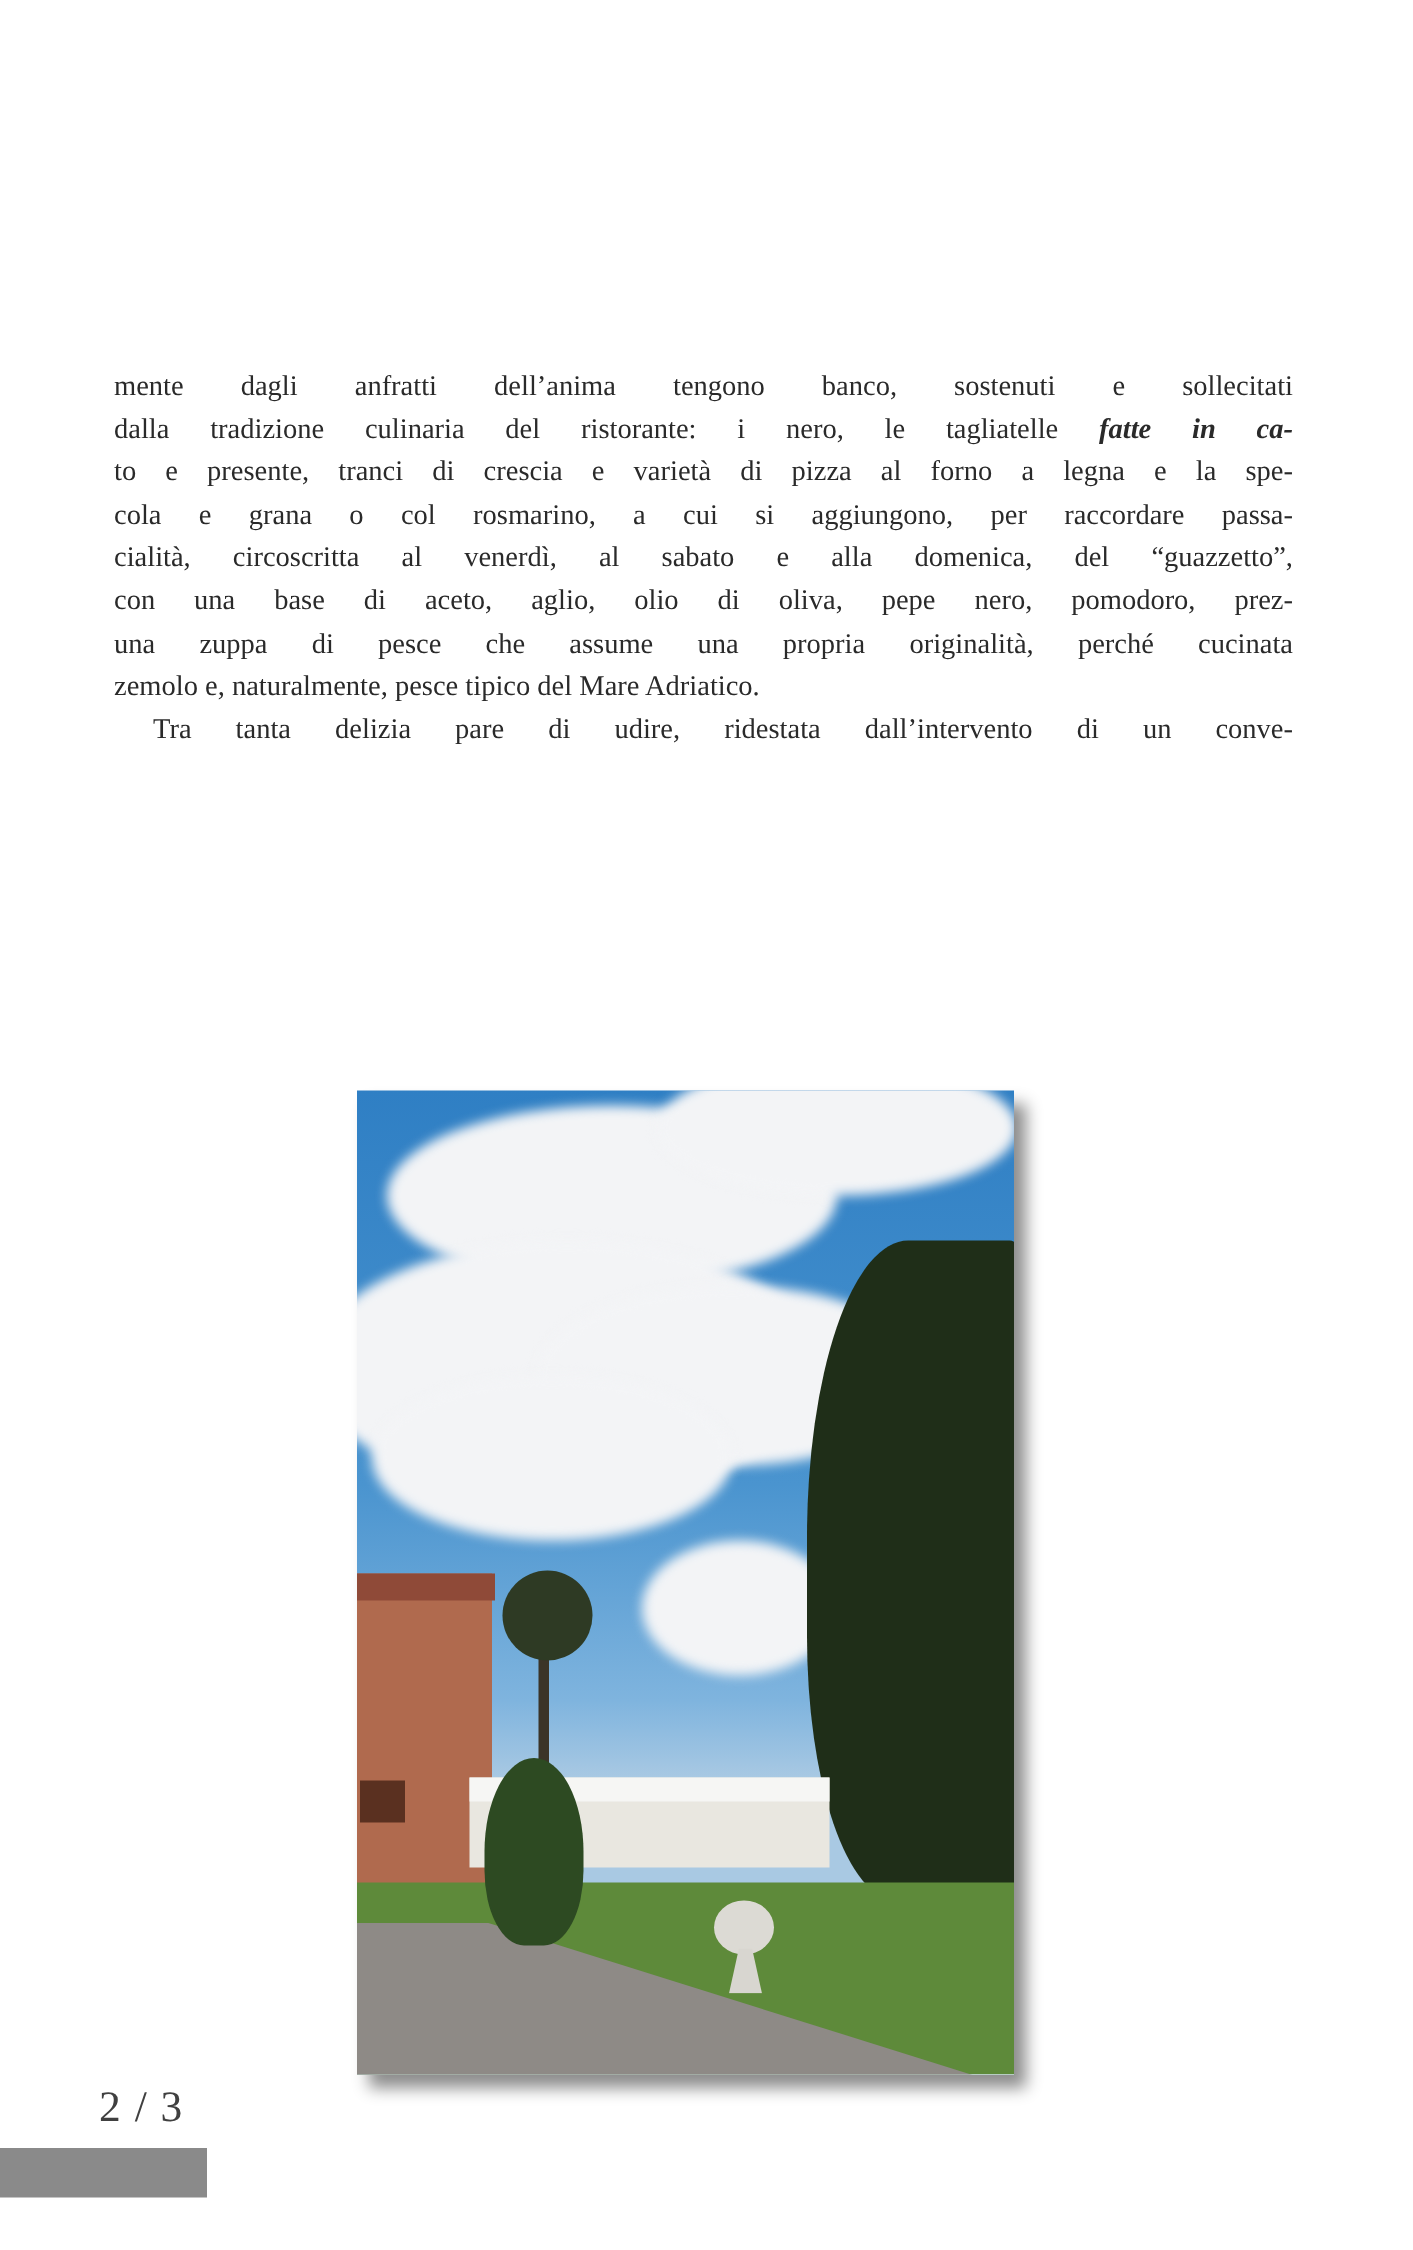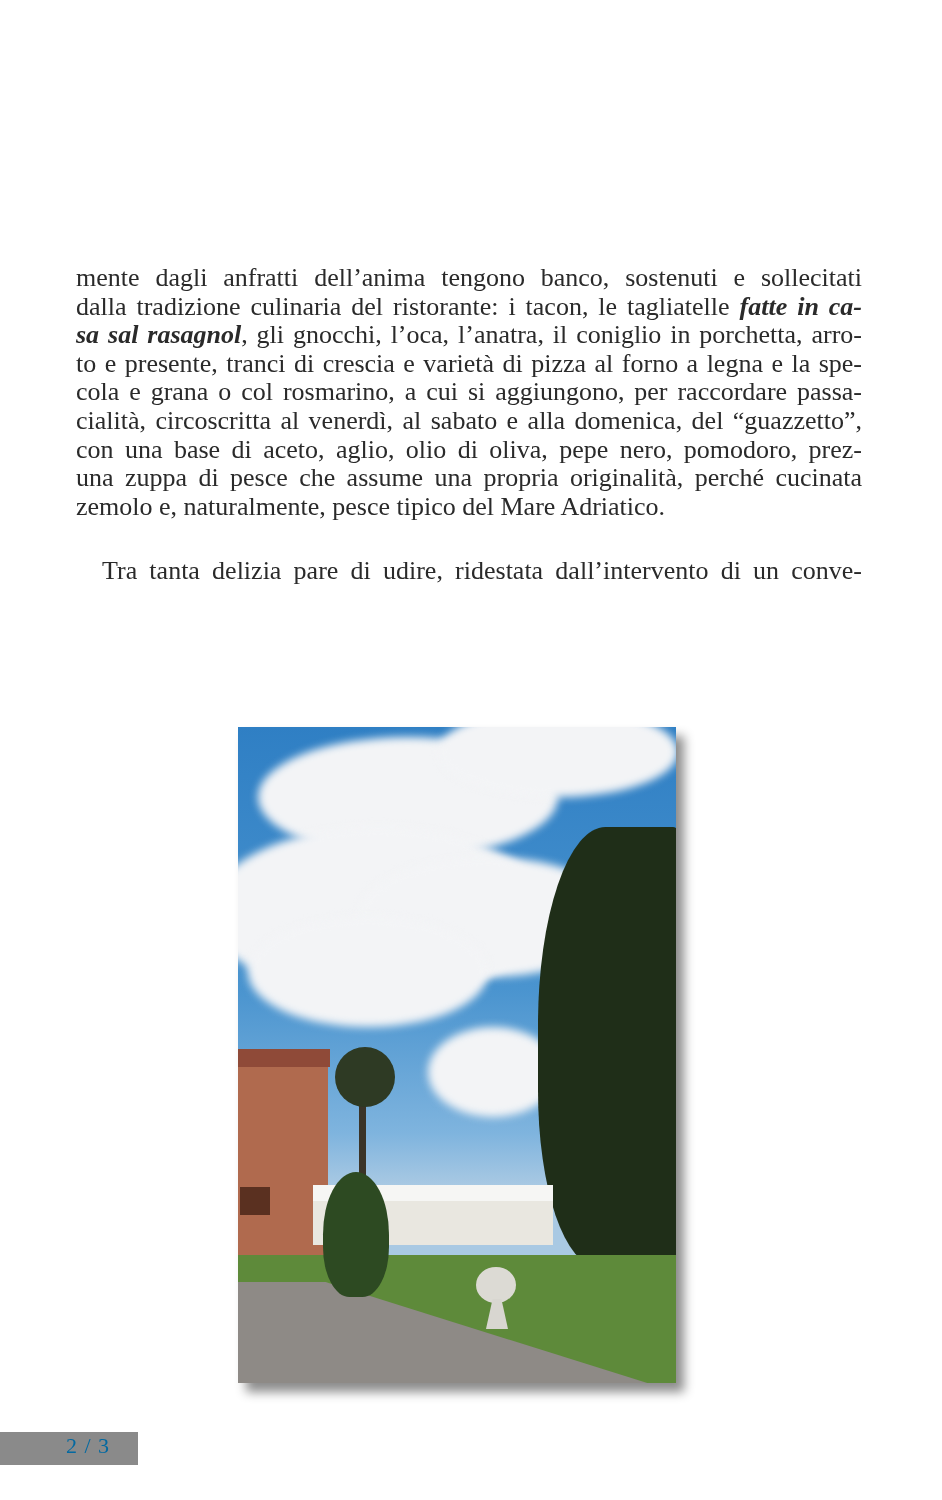--- a/index.html
+++ b/index.html
@@ -1,47 +1,46 @@
 <!DOCTYPE html>
 <html><head>
 <meta charset="utf-8">
 <style>
   html,body{margin:0;padding:0;}
   body{width:942px;height:1500px;background:#ffffff;position:relative;overflow:hidden;font-family:"Liberation Serif","DejaVu Serif",serif;color:#2a2a2a;}
-  .text-block{position:absolute;left:76px;top:264px;width:786px;font-size:26px;line-height:28.6px;text-align:justify;}
+  .text-block{position:absolute;left:76px;top:244px;width:786px;font-size:19px;line-height:28.6px;text-align:justify;}
   .line{display:block;white-space:nowrap;text-align-last:justify;text-align:justify;}
   .line.last{text-align-last:left;}
-  .indent{padding-left:26px;margin-top:36px;}
+  .indent{padding-left:26px;}
   em{font-style:italic;font-weight:bold;}
   .photo-wrap{position:absolute;left:238px;top:727px;width:438px;height:656px;box-shadow:8px 9px 10px rgba(0,0,0,0.45);}
   .photo{position:absolute;inset:0;overflow:hidden;background:linear-gradient(180deg,#2f7fc4 0%,#4a94cf 40%,#7fb4de 62%,#a9c9e3 70%);}
   .cloud{position:absolute;background:#f3f4f6;border-radius:50%;filter:blur(4px);}
   .building{position:absolute;left:0;top:322px;width:90px;height:220px;background:#b06a4e;}
   .roof{position:absolute;left:0;top:322px;width:92px;height:18px;background:#8f4a38;}
   .window{position:absolute;left:2px;top:460px;width:30px;height:28px;background:#5a3020;}
   .palm-trunk{position:absolute;left:121px;top:360px;width:7px;height:190px;background:#3b3428;}
   .palm-top{position:absolute;left:97px;top:320px;width:60px;height:60px;background:#2e3a24;border-radius:50%;}
   .tree{position:absolute;left:300px;top:100px;width:150px;height:440px;background:#1f2e18;border-radius:45% 10% 0 40%;}
   .low-building{position:absolute;left:75px;top:458px;width:240px;height:60px;background:#e9e7e0;}
   .low-roof{position:absolute;left:75px;top:458px;width:240px;height:16px;background:#f6f6f4;}
   .grass{position:absolute;left:0;top:528px;width:438px;height:128px;background:#5e8a3a;}
   .path{position:absolute;left:0;top:555px;width:438px;height:110px;background:#8e8a86;clip-path:polygon(0 0,20% 0,100% 100%,0 100%);}
   .bush{position:absolute;left:85px;top:445px;width:66px;height:125px;background:#2d4a22;border-radius:50% 50% 40% 40%;}
   .sphere{position:absolute;left:238px;top:540px;width:40px;height:36px;background:#dcdad4;border-radius:50%;}
   .pedestal{position:absolute;left:248px;top:572px;width:22px;height:30px;background:#d8d6d0;clip-path:polygon(30% 0,70% 0,100% 100%,0 100%);}
   .page-tab{position:absolute;left:0;top:1432px;width:138px;height:33px;background:#8a8a8a;}
-  .page-num{position:absolute;left:66px;top:1433px;font-size:22px;color:#0369a1;letter-spacing:1px;}
+  .page-num{position:absolute;left:66px;top:1389px;font-size:29px;color:#404040;letter-spacing:1px;}
 </style>
 </head>
 <body>
 
 <div class="text-block" id="text-block">
     <span class="line"><span>mente dagli anfratti dell’anima tengono banco, sostenuti e sollecitati</span></span>
-    <span class="line"><span>dalla tradizione culinaria del ristorante: i tacon, le tagliatelle </span><em>fatte in ca-</em></span>
-    <span class="line"><em>sa sal rasagnol</em><span>, gli gnocchi, l’oca, l’anatra, il coniglio in porchetta, arro-</span></span>
+    <span class="line"><span>dalla tradizione culinaria del ristorante: i nero, le tagliatelle </span><em>fatte in ca-</em></span>
     <span class="line"><span>to e presente, tranci di crescia e varietà di pizza al forno a legna e la spe-</span></span>
     <span class="line"><span>cola e grana o col rosmarino, a cui si aggiungono, per raccordare passa-</span></span>
     <span class="line"><span>cialità, circoscritta al venerdì, al sabato e alla domenica, del “guazzetto”,</span></span>
     <span class="line"><span>con una base di aceto, aglio, olio di oliva, pepe nero, pomodoro, prez-</span></span>
     <span class="line"><span>una zuppa di pesce che assume una propria originalità, perché cucinata</span></span>
     <span class="line last"><span>zemolo e, naturalmente, pesce tipico del Mare Adriatico.</span></span>
     <span class="line indent"><span>Tra tanta delizia pare di udire, ridestata dall’intervento di un conve-</span></span>
   </div>
 
 <div class="photo-wrap" title="Courtyard of a restaurant with brick building, palm tree, large tree, low white building, lawn and stone sphere ornament under a blue sky with clouds">

